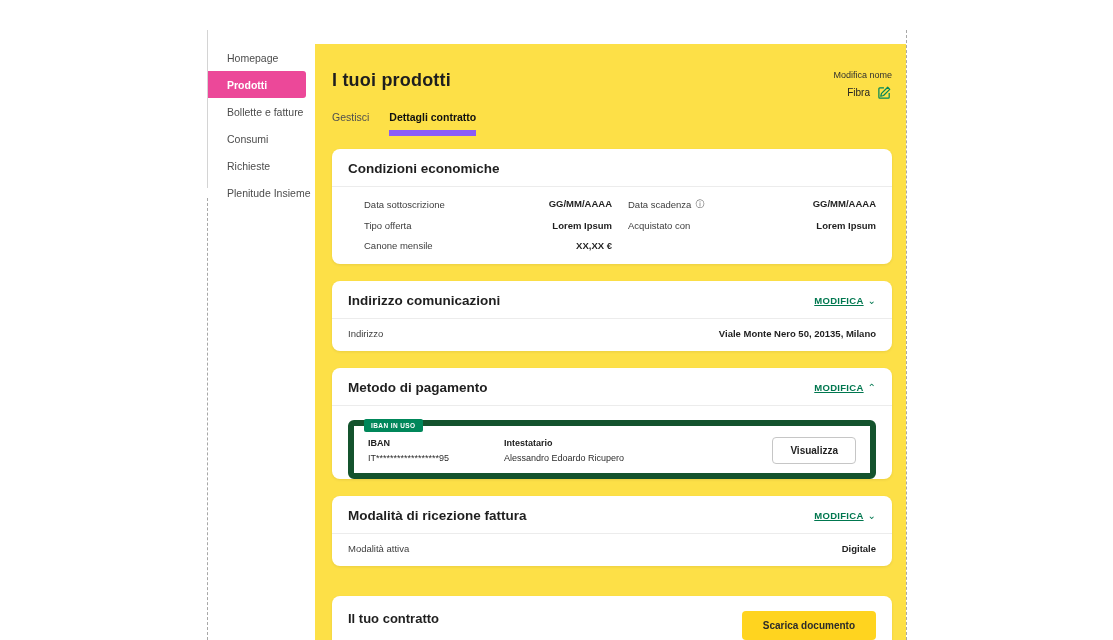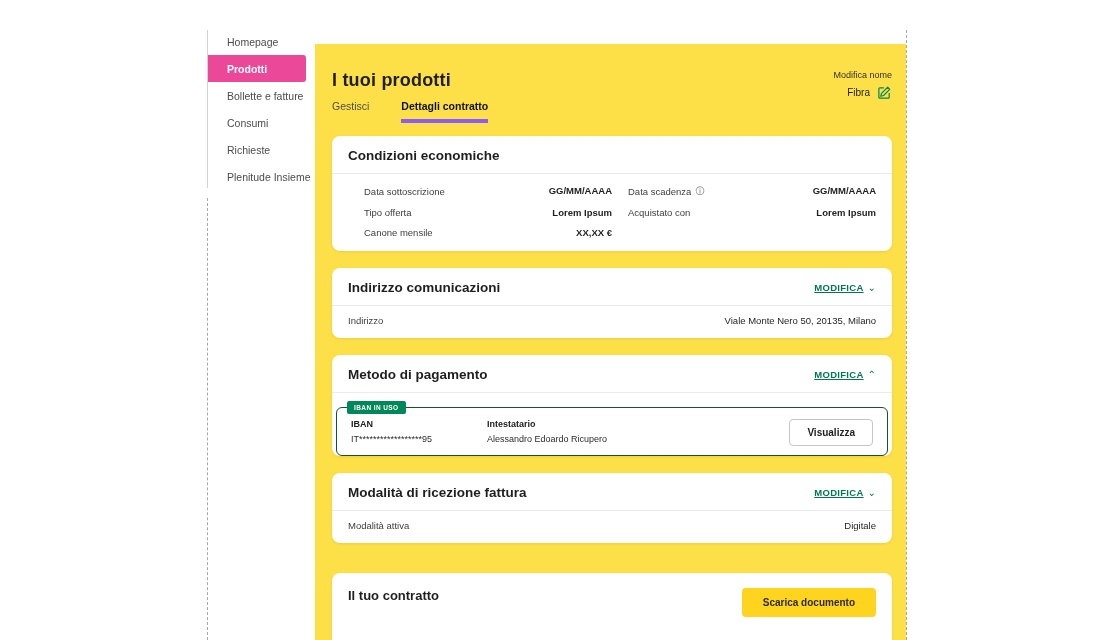--- a/index.html
+++ b/index.html
@@ -8,21 +8,21 @@
     position:relative; overflow:hidden; background:#ffffff;
     font-family:"Liberation Sans", sans-serif; color:#222;
   }
   
   .guide { position:absolute; width:0; }
   .guide-solid-left  { left:207px; top:30px;  height:158px; border-left:1px solid #d4d4d4; }
   .guide-dash-left   { left:207px; top:198px; height:442px; border-left:1px dashed #a8a8a8; }
   .guide-dash-right  { left:906px; top:30px;  height:610px; border-left:1px dashed #a8a8a8; }
 
   
-  .sidebar { position:absolute; left:208px; top:28px; width:98px; }
+  .sidebar { position:absolute; left:208px; top:44px; width:98px; }
   .side-item {
     height:27px; display:flex; align-items:center; padding-left:19px;
     font-size:10.5px; color:#4c4c4c; cursor:pointer; white-space:nowrap;
   }
   .side-item.active {
     background:#ec4899; color:#ffffff; font-weight:bold; border-radius:0 3px 3px 0;
   }
 
   
   .main {
@@ -30,23 +30,23 @@
     background:#fde047; padding:26px 14px 17px 17px; overflow:hidden;
   }
   .page-head { display:flex; justify-content:space-between; align-items:flex-start; }
   .page-title { font-size:18px; font-weight:bold; color:#1e1e1e; letter-spacing:.2px; }
   .rename-block { text-align:right; }
   .rename-label { font-size:9px; color:#2f2f2f; }
   .product-line { margin-top:5px; display:flex; justify-content:flex-end; align-items:center; gap:7px; }
   .product-name { font-size:10px; color:#222; }
   .edit-icon { width:15px; height:15px; display:inline-block; cursor:pointer; }
 
-  .tabs { display:flex; gap:32px; }
+  .tabs { display:flex; gap:20px; margin-top:11px; }
   .tab { font-size:10.5px; color:#4f4f4f; padding-bottom:7px; cursor:pointer; }
-  .tab.active { font-weight:bold; color:#101010; border-bottom:4px solid #8b5cf6; }
+  .tab.active { font-weight:bold; color:#101010; border-bottom:6px solid #8b5cf6; }
 
   .cards { margin-top:13px; }
   .card {
     background:#ffffff; border-radius:8px; margin-bottom:17px;
     box-shadow:0 1px 3px rgba(0,0,0,.08);
   }
   .card-head { display:flex; justify-content:space-between; align-items:center; padding:12px 16px 10px; }
   .card-title { font-size:13.5px; font-weight:bold; color:#1f1f1f; }
   .divider { border-top:1px solid #ececec; }
 
@@ -62,26 +62,26 @@
   .cond-row { display:flex; justify-content:space-between; }
   .pair { display:flex; justify-content:space-between; width:47%; font-size:9.5px;margin-left:16px; }
   .pair .lbl { color:#3d3d3d; display:flex; align-items:center; gap:4px; }
   .pair .val { font-weight:bold; color:#1f1f1f; }
   .pair.hidden { visibility:hidden; }
   .info { font-size:9px; color:#5a5a5a; cursor:pointer; }
 
   
   .kv-row { display:flex; justify-content:space-between; padding:9px 16px 12px; font-size:9.5px; }
   .kv-row .lbl { color:#3d3d3d; }
-  .kv-row .val { font-weight:normal; color:#1f1f1f; }
+  .kv-row .val { font-weight:bold; color:#1f1f1f; }
 
   
   .iban-box {
-    margin:14px 4px 0; border:1px solid #14532d; border-radius:6px;
-    position:relative; padding:11px 14px 9px; display:flex; 
+    margin:14px 16px 0; border:6px solid #14532d; border-radius:6px;
+    position:relative; padding:11px 14px 9px; display:flex; align-items:center;
   }
   .iban-badge {
     position:absolute; top:-7px; left:10px; background:#00875A; color:#fff;
     font-size:6.5px; font-weight:bold; letter-spacing:.4px;
     padding:3px 7px; border-radius:2px;
   }
   .iban-col { display:flex; flex-direction:column; gap:5px; }
   .iban-col.first { width:136px; }
   .mini-label { font-size:9px; font-weight:bold; color:#222; }
   .mini-value { font-size:9px; color:#2c2c2c; }

